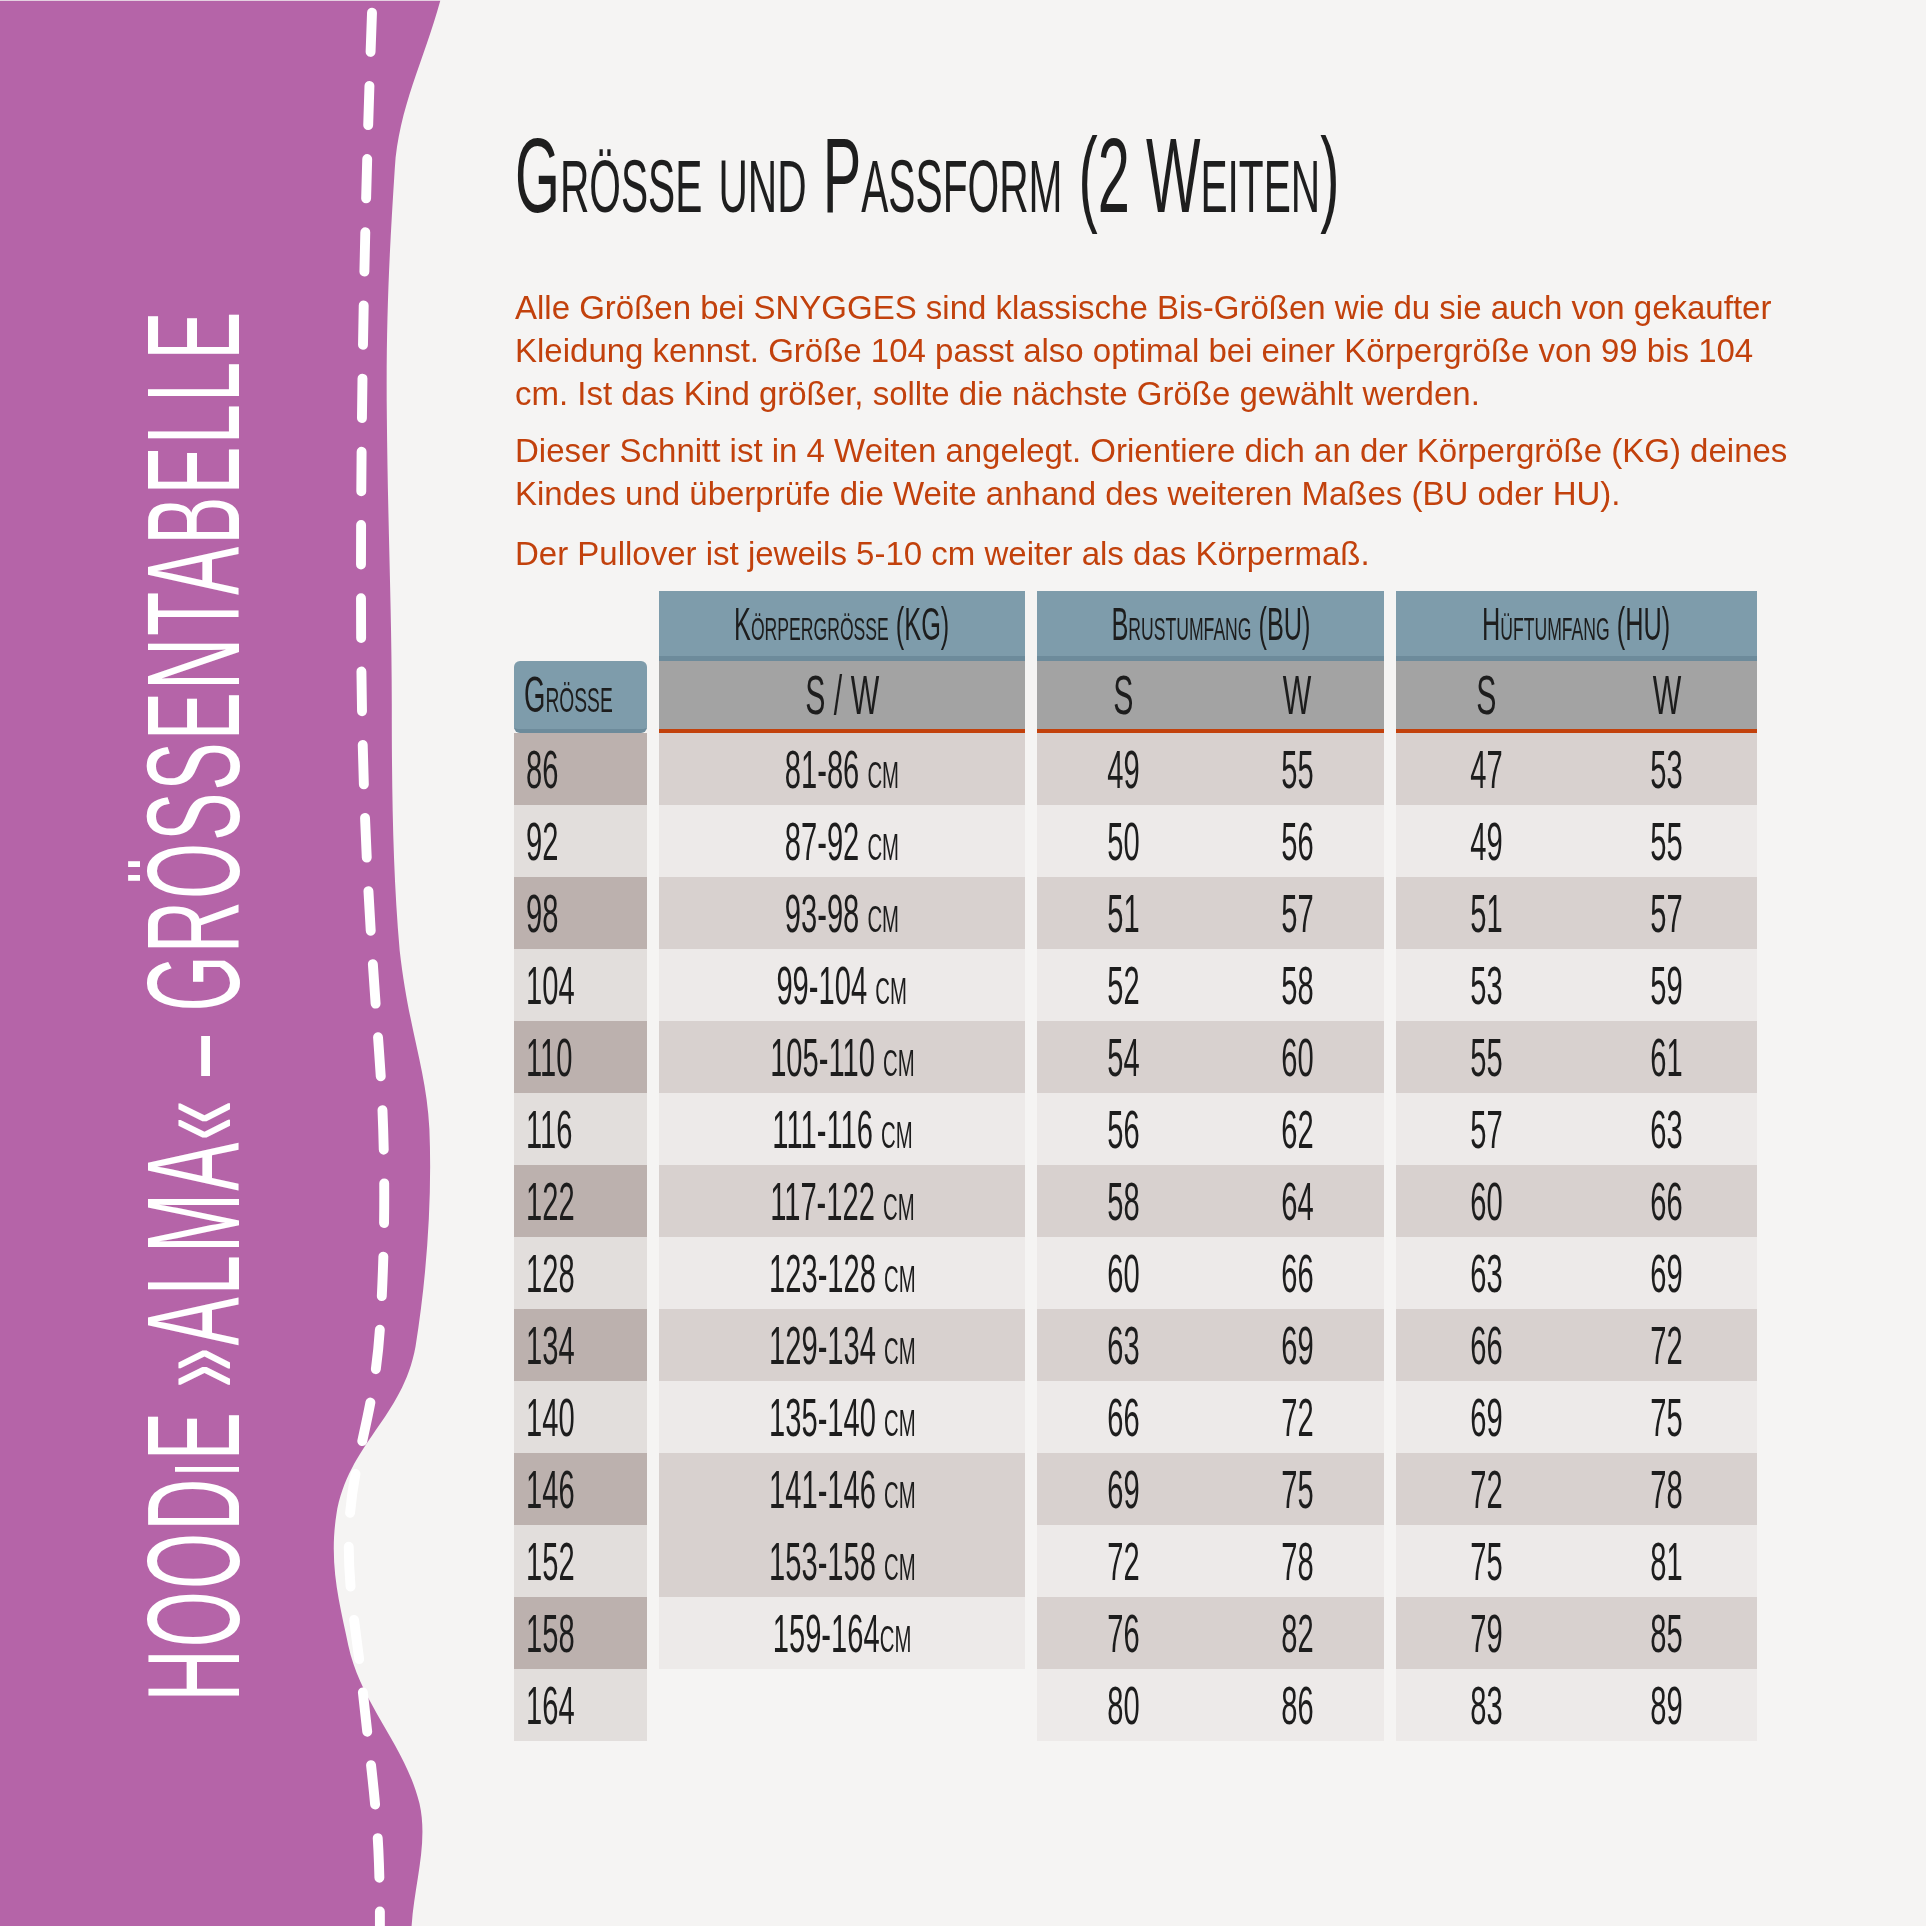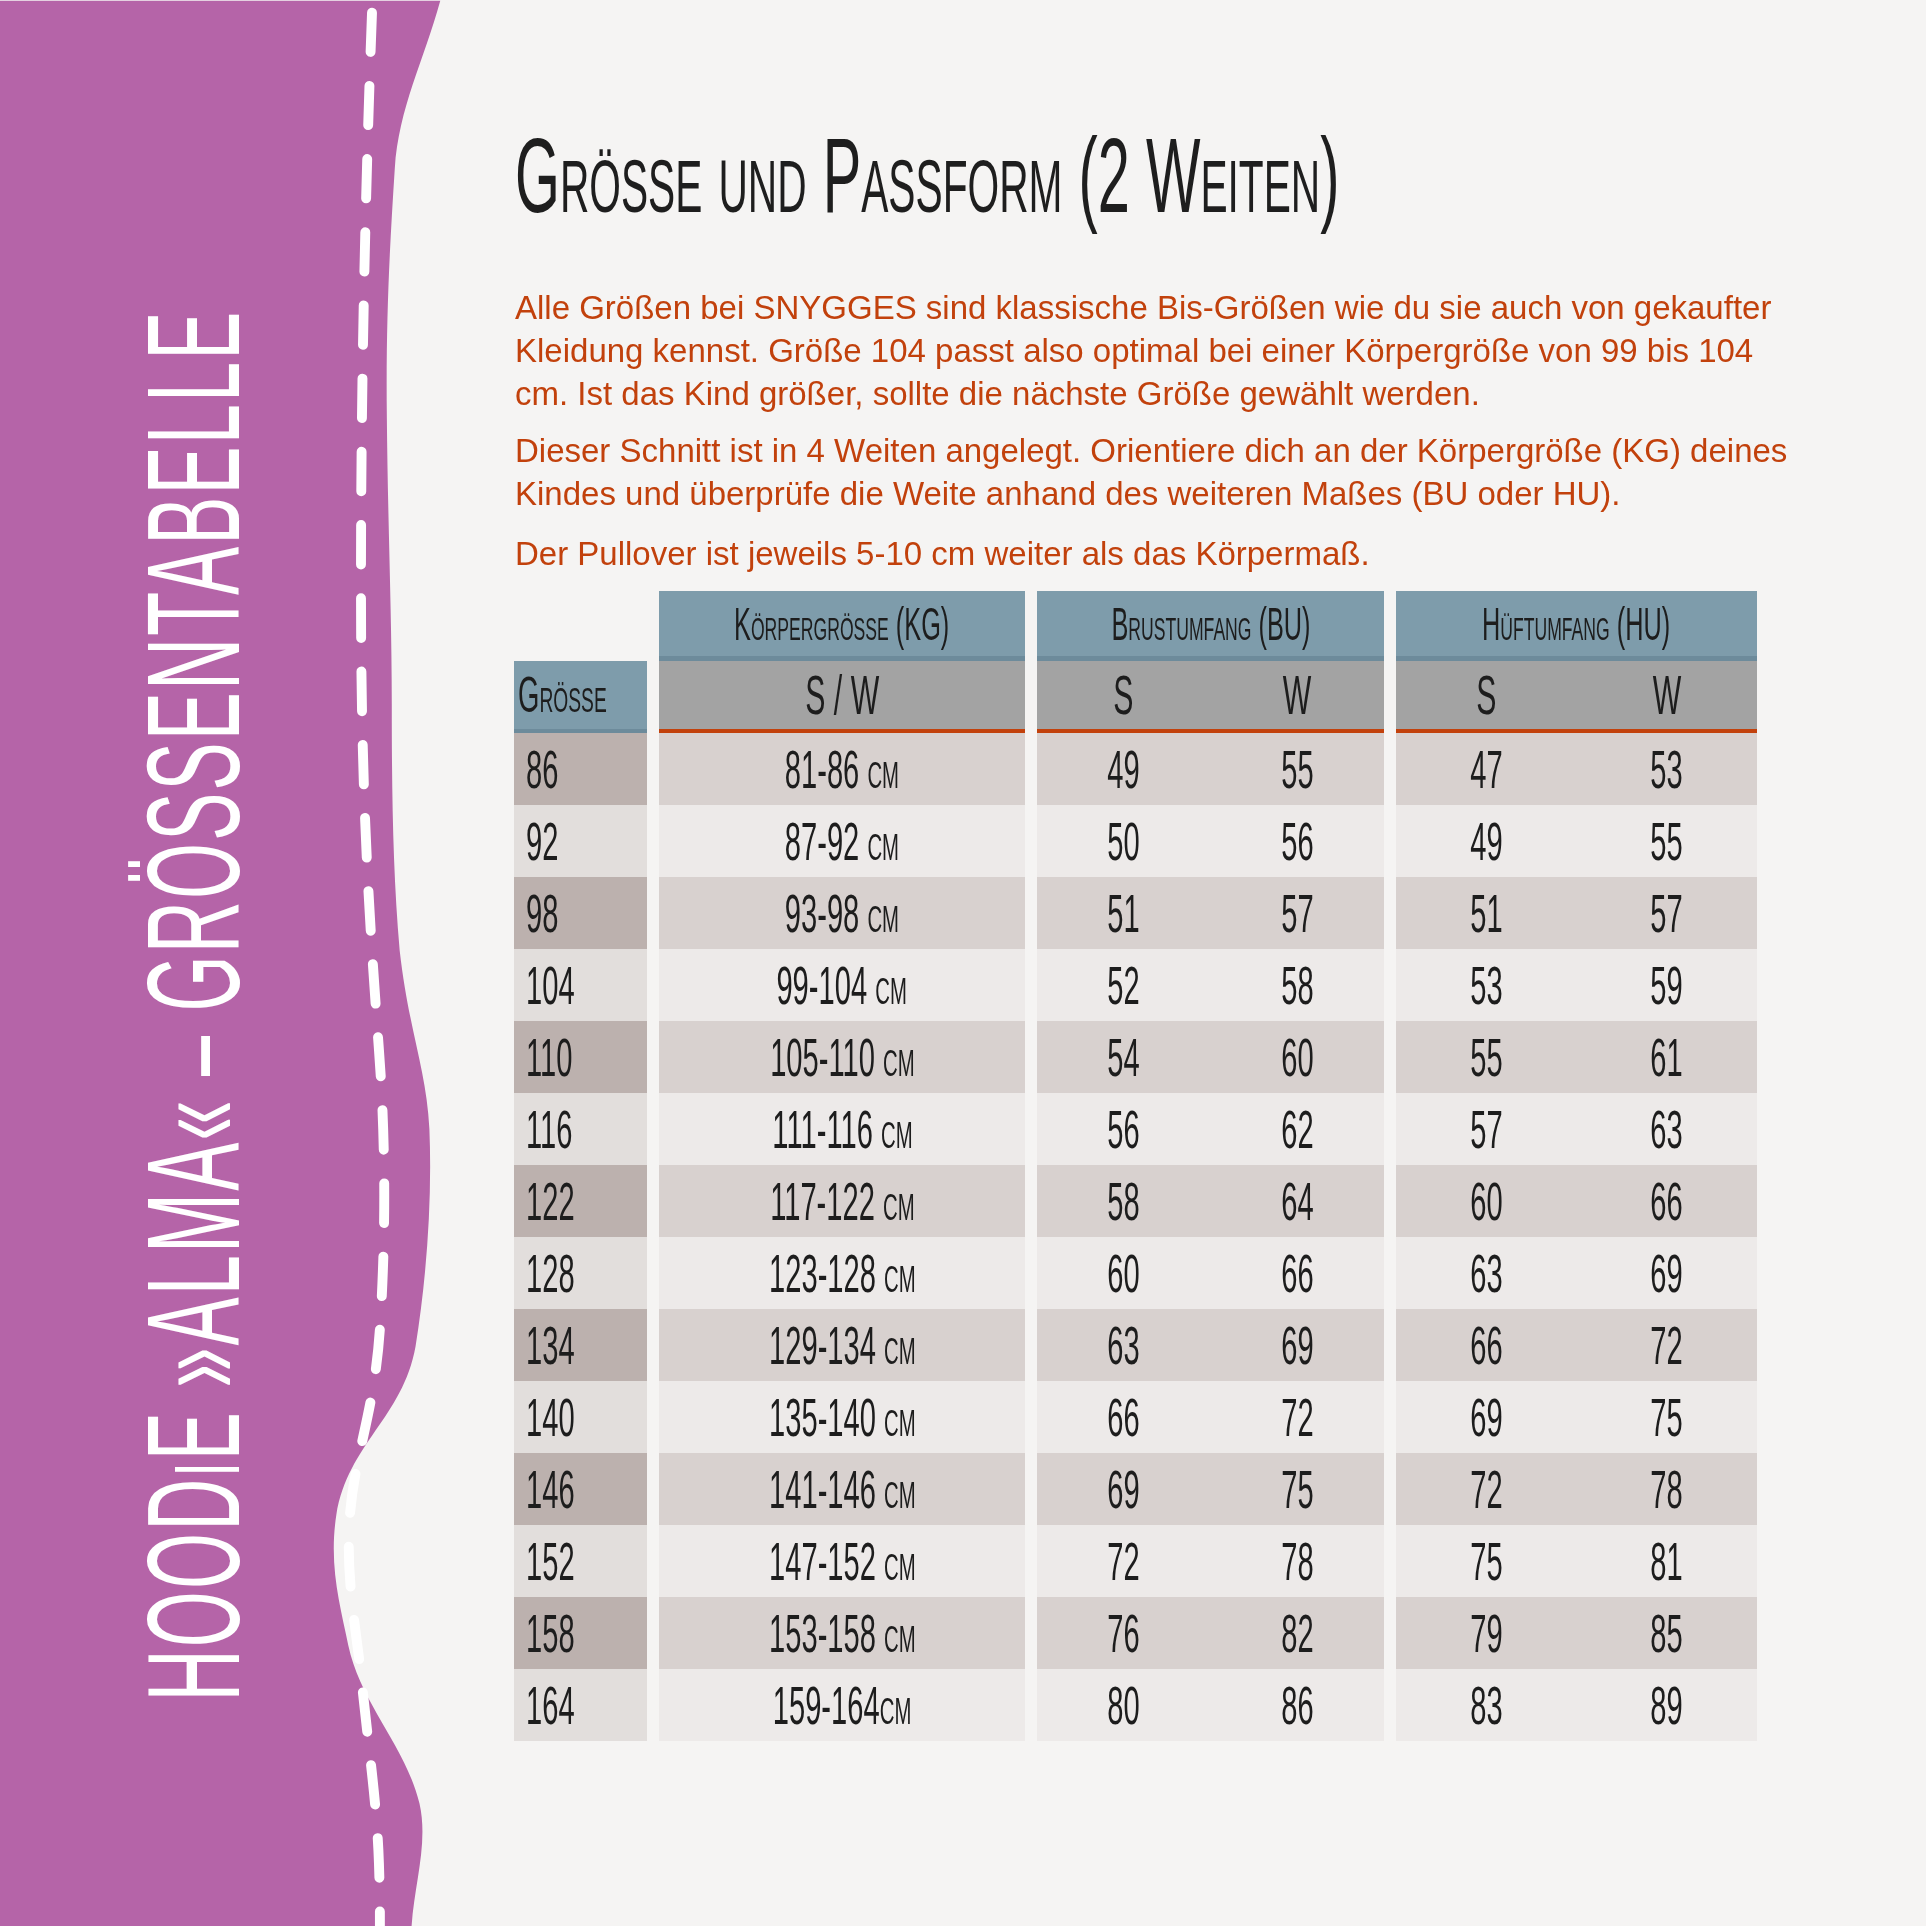--- a/index.html
+++ b/index.html
@@ -64,21 +64,21 @@
   .ghead .hand{font-size:46px;color:#1d1d1d;}
   .subhead{
     height:68px;background:#a3a3a3;border-bottom:4px solid #c2410c;
     display:flex;align-items:center;justify-content:center;
   }
   .subhead .hand{font-size:55px;color:#1d1d1d;}
   .subpair{display:flex;}
   .subpair .subhead{flex:1 1 50%;}
   .size-head{
     height:68px;background:#7e9cab;border-bottom:4px solid #6d8b9b;
-    display:flex;align-items:center;justify-content:flex-start;padding-left:4px;
+    display:flex;align-items:center;justify-content:flex-start;padding-left:10px;border-radius:6px;
   }
   .size-head .hand{font-size:50px;color:#1d1d1d;transform-origin:left center;}
 
   .drow{height:72px;display:flex;align-items:stretch;}
   .dcell{flex:1 1 auto;display:flex;align-items:center;justify-content:center;}
   .drow .hand{font-size:53px;color:#1d1d1d;}
   .col-size .dcell{justify-content:flex-start;padding-left:12px;}
   .col-size .dcell .hand{transform-origin:left center;}
 
   .col-size .drow.odd .dcell{background:#bcb1ae;}
@@ -260,25 +260,20 @@
           <div class="drow even">
             <div class="dcell">
               <span class="hand">135-140 cm</span>
             </div>
           </div>
           <div class="drow odd">
             <div class="dcell">
               <span class="hand">141-146 cm</span>
             </div>
           </div>
-          <div class="drow even">
-            <div class="dcell">
-              <span class="hand">147-152 cm</span>
-            </div>
-          </div>
           <div class="drow odd">
             <div class="dcell">
               <span class="hand">153-158 cm</span>
             </div>
           </div>
           <div class="drow even">
             <div class="dcell">
               <span class="hand">159-164cm</span>
             </div>
           </div>

